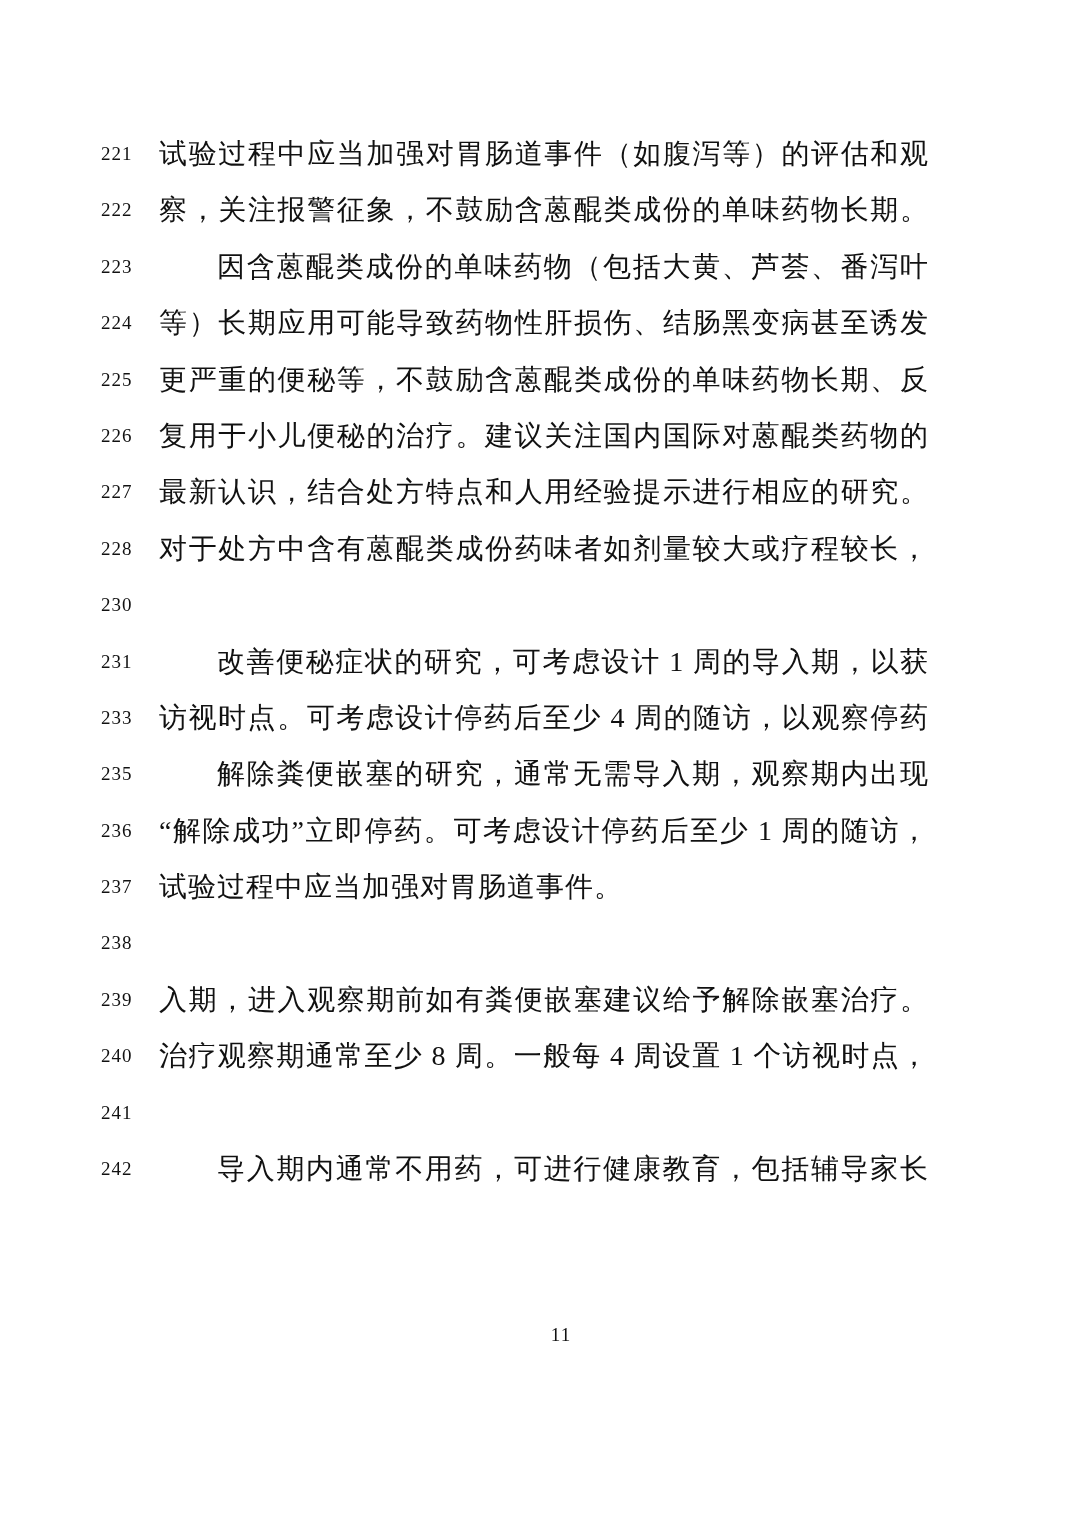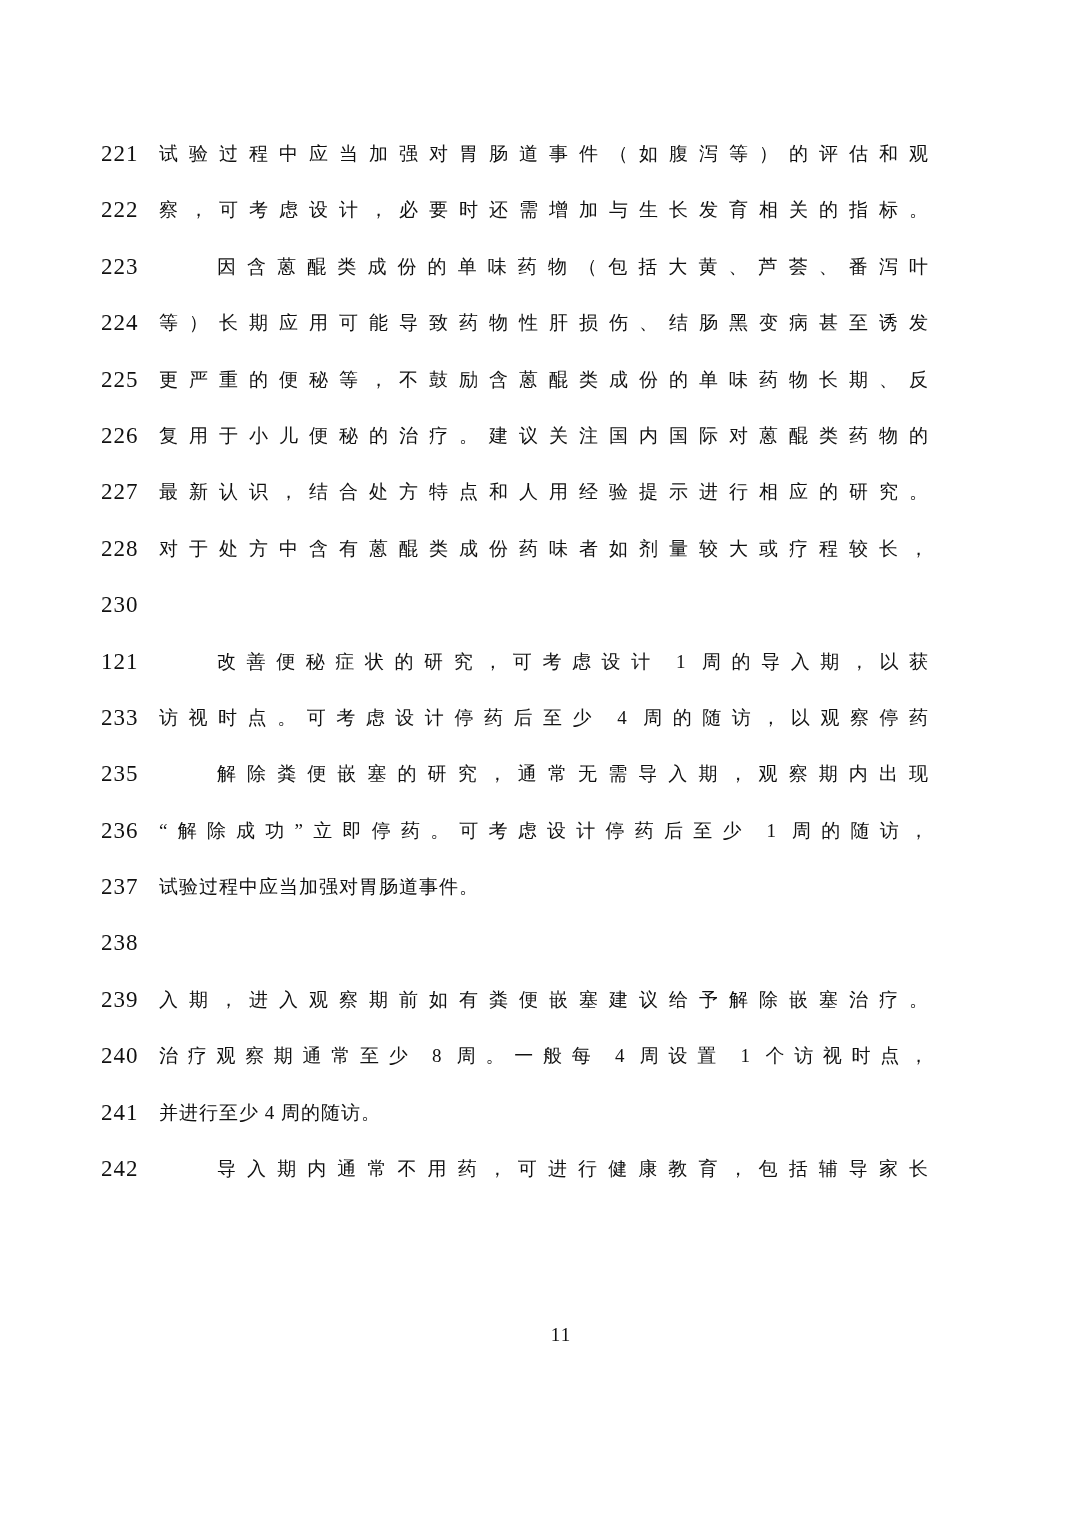--- a/index.html
+++ b/index.html
@@ -29,30 +29,30 @@
   }
   .row {
     display: flex;
     height: 56.4px;
     align-items: center;
   }
   .num {
     display: block;
     width: 58px;
     margin-left: 101px;
-    font-size: 23px;
+    font-size: 19px;
     letter-spacing: 1px;
     line-height: 56.4px;
     flex: 0 0 auto;
   }
   .txt {
     display: block;
     width: 770px;
     flex: 0 0 auto;
-    font-size: 19px;
+    font-size: 28px;
     line-height: 56.4px;
     letter-spacing: 1px;
     white-space: nowrap;
     font-family: Liberation Serif, serif;
   }
   .row.fill .txt {
     white-space: normal;
     text-align: justify;
     text-align-last: justify;
   }
@@ -75,21 +75,21 @@
 
 <div class="page">
   <div class="lines">
   <div class="row fill">
     <span class="num">221</span>
     <span class="txt">试验过程中应当加强对胃肠道事件（如腹泻等）的评估和观</span>
   </div>
 
   <div class="row fill">
     <span class="num">222</span>
-    <span class="txt">察，可考虑设计，必要时还需增加与生长发育相关的指标。</span>
+    <span class="txt">察，关注报警征象，不鼓励含蒽醌类成份的单味药物长期。</span>
   </div>
 
   <div class="row indent fill">
     <span class="num">223</span>
     <span class="txt">因含蒽醌类成份的单味药物（包括大黄、芦荟、番泻叶</span>
   </div>
 
   <div class="row fill">
     <span class="num">224</span>
     <span class="txt">等）长期应用可能导致药物性肝损伤、结肠黑变病甚至诱发</span>
@@ -114,21 +114,21 @@
     <span class="num">228</span>
     <span class="txt">对于处方中含有蒽醌类成份药味者如剂量较大或疗程较长，</span>
   </div>
 
 
   <div class="row indent">
     <span class="num">230</span>
   </div>
 
   <div class="row indent fill">
-    <span class="num">121</span>
+    <span class="num">231</span>
     <span class="txt">改善便秘症状的研究，可考虑设计 1 周的导入期，以获</span>
   </div>
 
 
   <div class="row fill">
     <span class="num">233</span>
     <span class="txt">访视时点。可考虑设计停药后至少 4 周的随访，以观察停药</span>
   </div>
 
 
@@ -156,21 +156,20 @@
     <span class="txt">入期，进入观察期前如有粪便嵌塞建议给予解除嵌塞治疗。</span>
   </div>
 
   <div class="row fill">
     <span class="num">240</span>
     <span class="txt">治疗观察期通常至少 8 周。一般每 4 周设置 1 个访视时点，</span>
   </div>
 
   <div class="row">
     <span class="num">241</span>
-    <span class="txt">并进行至少 4 周的随访。</span>
   </div>
 
   <div class="row indent fill">
     <span class="num">242</span>
     <span class="txt">导入期内通常不用药，可进行健康教育，包括辅导家长</span>
   </div>
 </div>
   <div class="page-number">11</div>
 </div>
 

